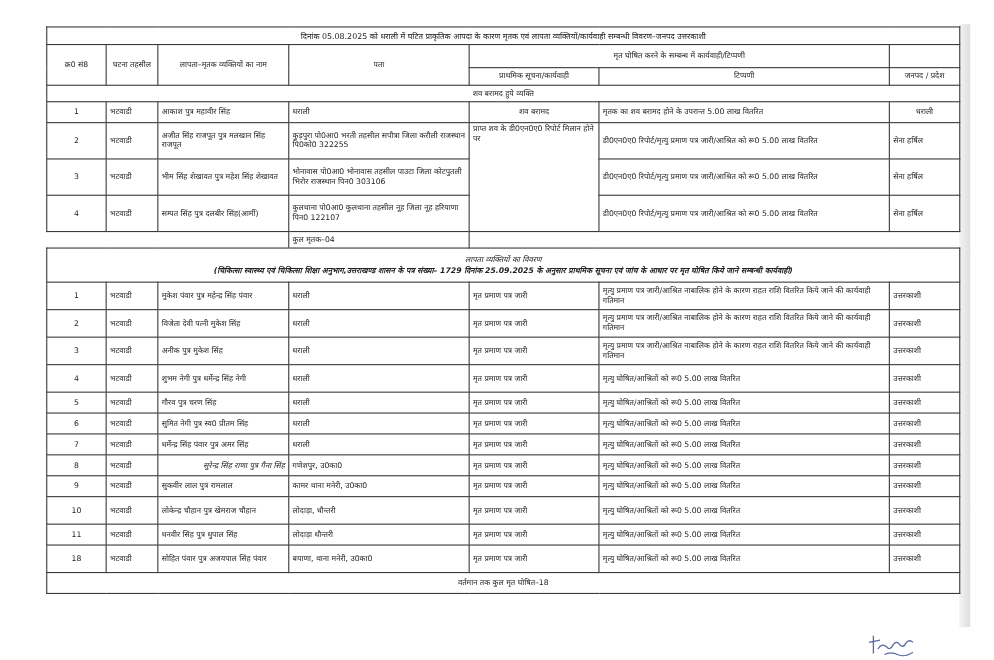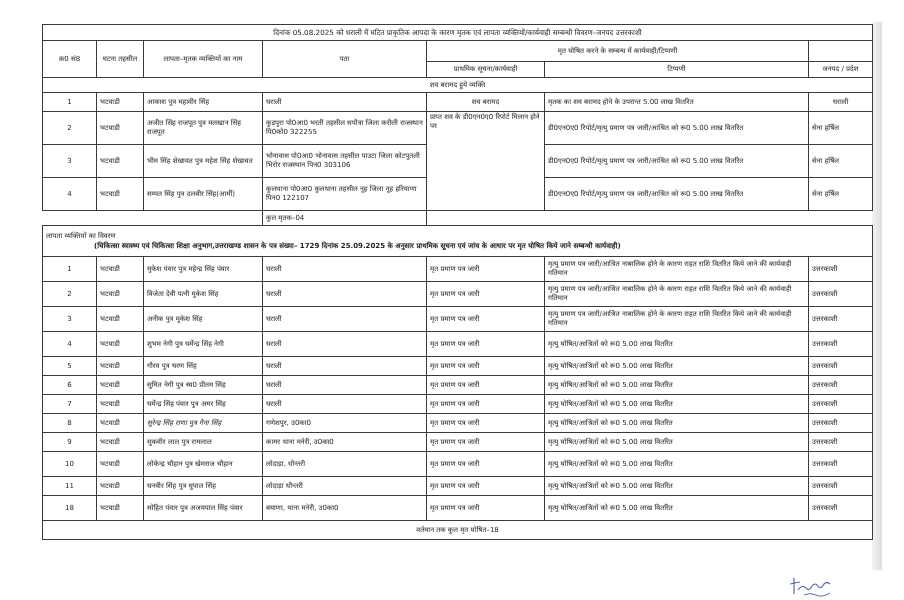--- a/index.html
+++ b/index.html
@@ -14,32 +14,32 @@
   table.doc {
     position: absolute; left: 42px; top: 24px; width: 830px;
     border-collapse: collapse; table-layout: fixed;
     font-size: 7px; line-height: 1.25;
   }
   table.doc td, table.doc th {
     border: 1px solid #3a3a3a; padding: 1px 3px; vertical-align: middle; font-weight: normal;
     overflow: hidden;
   }
   .c { text-align: center; }
-  .bold { font-weight: bold; margin-left: 48px; }
+  .bold { font-weight: bold; }
   .title-row td { height: 13px; text-align: center; font-size: 7.2px; }
   .hdr td { height: 18px; }
   .hdr2 td { height: 13px; text-align: center; }
   .section td { height: 12px; text-align: center; }
   .r-found td { height: 30px; }
   .r-found.first td { height: 16px; }
   .r-missing td { height: 16px; }
   .r-missing.tall td { height: 22px; }
   .total-row td { height: 12px; }
-  .lapata td { height: 28px; line-height: 1.5; }
-  .italic { font-style: italic; }
+  .lapata td { height: 28px; text-align: center; line-height: 1.5; font-style: italic; }
+  .italic { font-style: italic; text-align: right; }
   .sig {
     position: absolute; left: 788px; top: 572px; width: 60px; height: 26px;
   }
 </style>
 </head>
 <body>
 
 <div class="page-edge"></div>
 
 <table class="doc">

